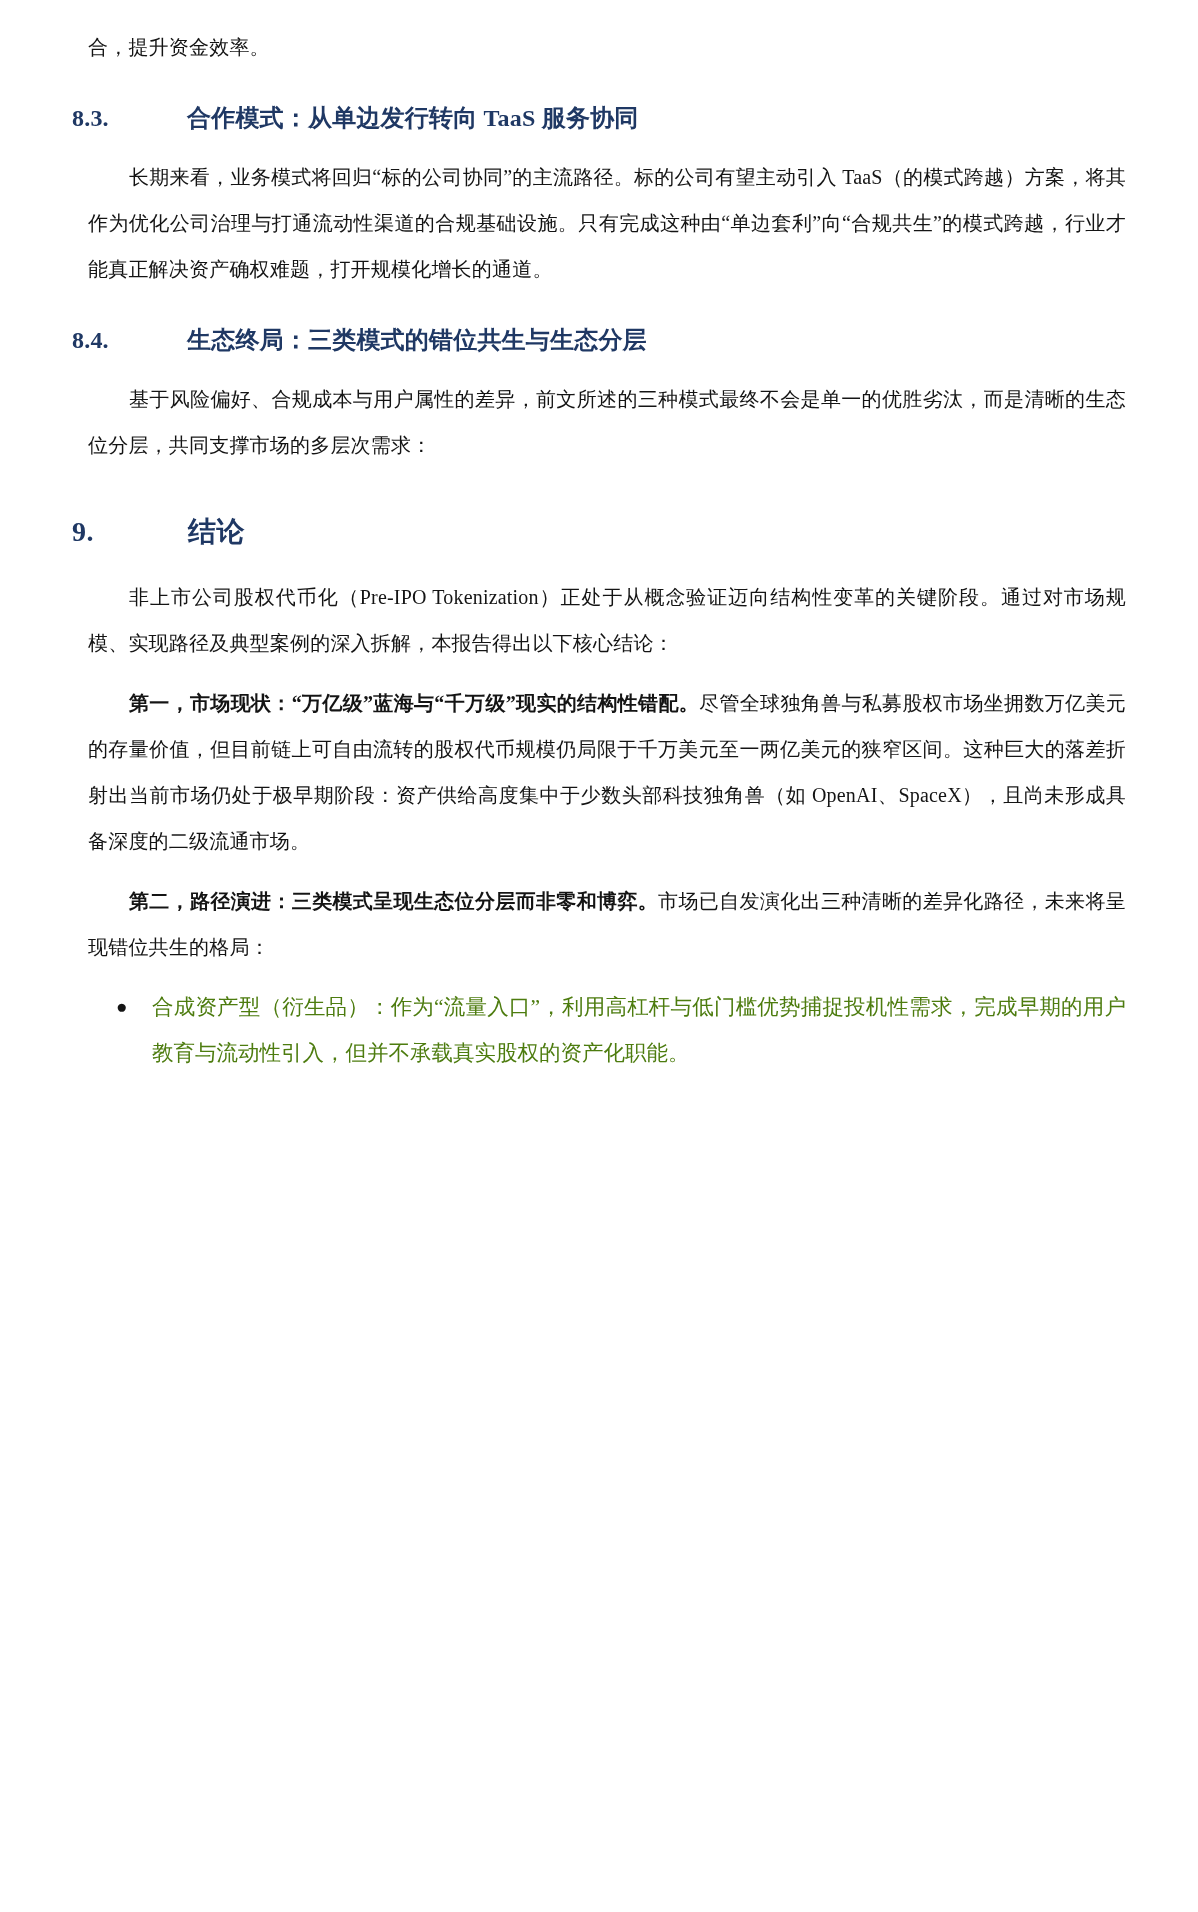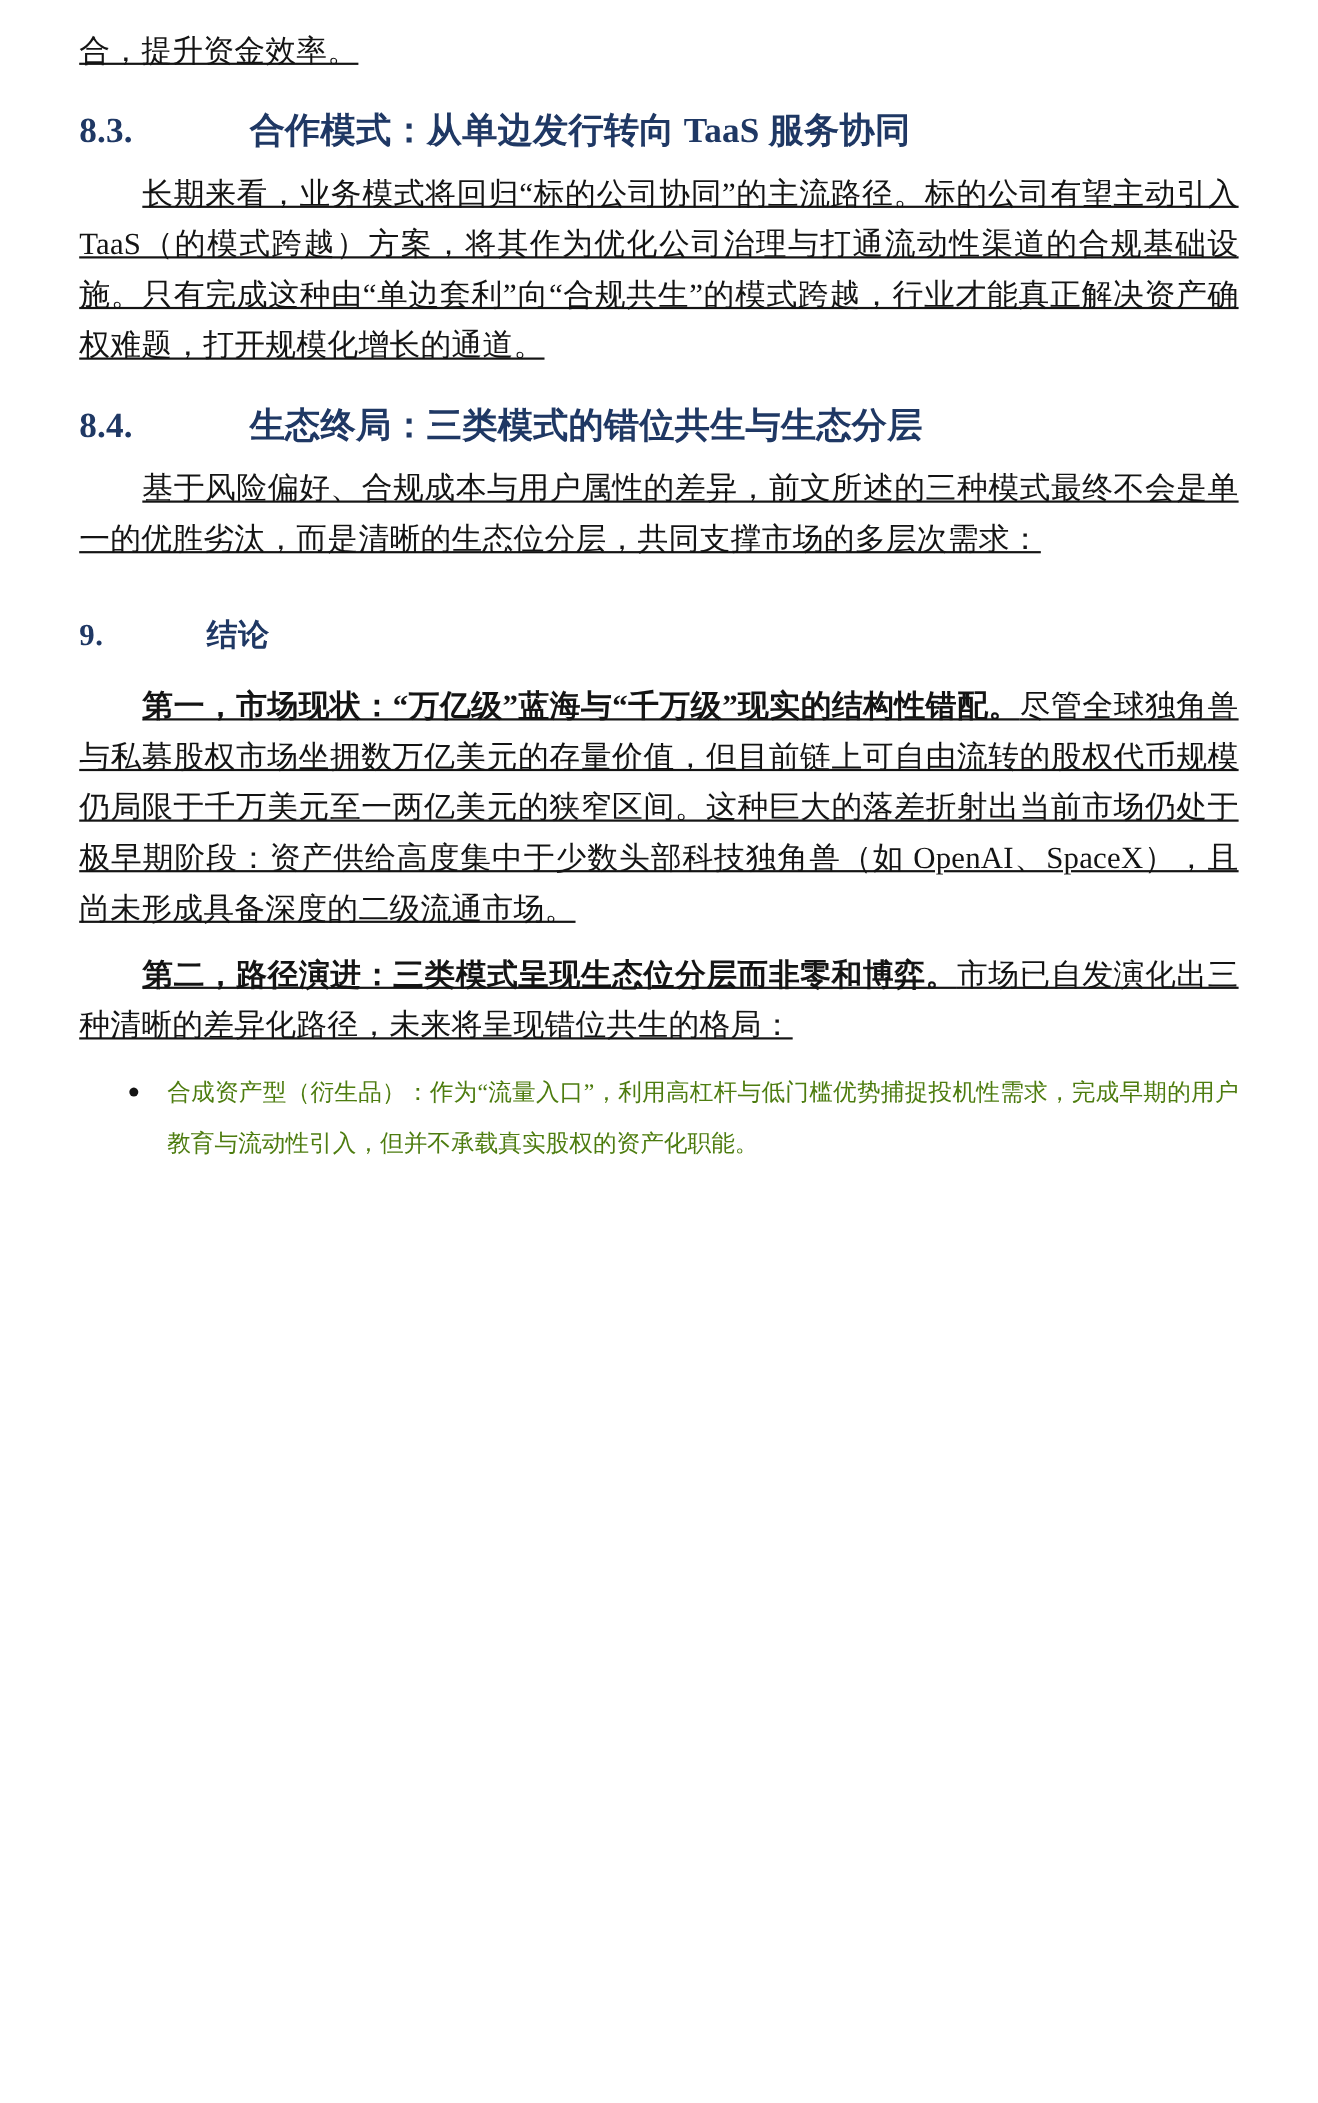--- a/index.html
+++ b/index.html
@@ -14,46 +14,44 @@
     color: #1a1a1a;
   }
   .page {
     width: 1198px;
     min-height: 1912px;
     box-sizing: border-box;
     padding: 22px 72px 40px 72px;
     background: #ffffff;
   }
   .para {
-    font-size: 28px;
+    font-size: 20px;
     line-height: 46px;
     text-align: justify;
     text-justify: inter-ideograph;
-    margin: 0 0 14px 0;
+    margin: 0 0 14px 16px;
     letter-spacing: 0.2px;
     color: #141414;
-    text-decoration: underline;
   }
   .para.indent {
     text-indent: 2.05em;
   }
   .para.first {
     text-indent: 0;
     margin-top: 2px;
   }
   h2.heading2 {
-    font-size: 32px;
+    font-size: 24px;
     line-height: 44px;
     color: #1f3864;
     font-weight: bold;
     margin: 26px 0 14px 0;
     display: flex;
     align-items: baseline;
     letter-spacing: 0.2px;
-    gap: 40px;
   }
   h2.heading2 .num {
     min-width: 84px;
     flex: 0 0 auto;
   }
   h2.heading2 .txt {
     flex: 1 1 auto;
     margin-left: 31px;
   }
   h1.heading1 {
@@ -118,20 +116,21 @@
     <span class="txt">生态终局：三类模式的错位共生与生态分层</span>
   </h2>
 
   <p class="para indent">基于风险偏好、合规成本与用户属性的差异，前文所述的三种模式最终不会是单一的优胜劣汰，而是清晰的生态位分层，共同支撑市场的多层次需求：</p>
 
   <h1 class="heading1">
     <span class="num">9.</span>
     <span class="txt">结论</span>
   </h1>
 
+  <p class="para indent">非上市公司股权代币化（Pre-IPO Tokenization）正处于从概念验证迈向结构性变革的关键阶段。通过对市场规模、实现路径及典型案例的深入拆解，本报告得出以下核心结论：</p>
 
   <p class="para indent">
     <span class="b">第一，市场现状：“万亿级”蓝海与“千万级”现实的结构性错配。</span><span>尽管全球独角兽与私募股权市场坐拥数万亿美元的存量价值，但目前链上可自由流转的股权代币规模仍局限于千万美元至一两亿美元的狭窄区间。这种巨大的落差折射出当前市场仍处于极早期阶段：资产供给高度集中于少数头部科技独角兽（如 OpenAI、SpaceX），且尚未形成具备深度的二级流通市场。</span>
   </p>
 
   <p class="para indent">
     <span class="b">第二，路径演进：三类模式呈现生态位分层而非零和博弈。</span><span>市场已自发演化出三种清晰的差异化路径，未来将呈现错位共生的格局：</span>
   </p>
 
   <div class="bullet-item">

